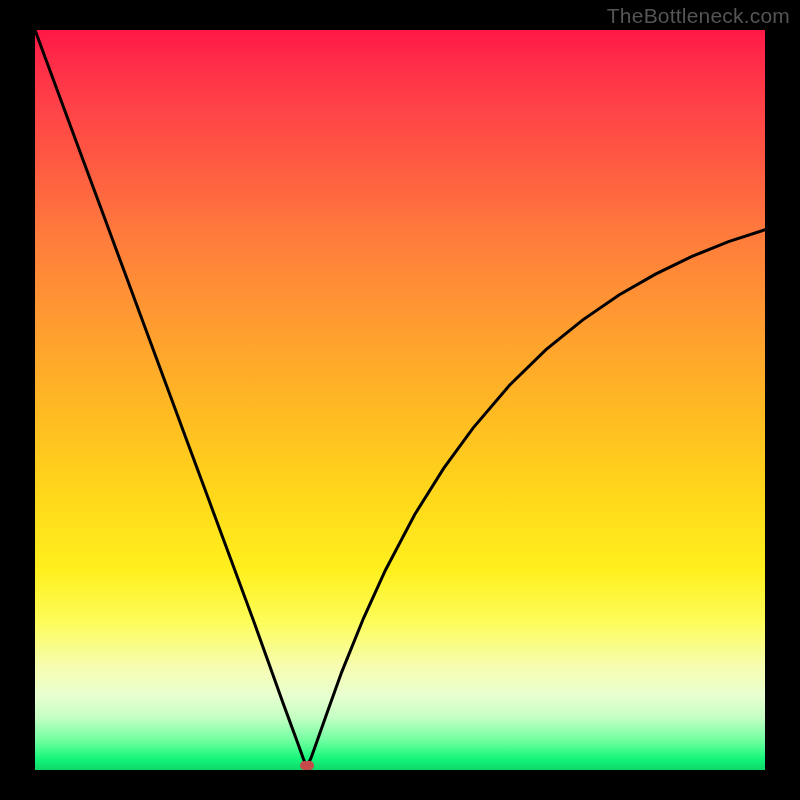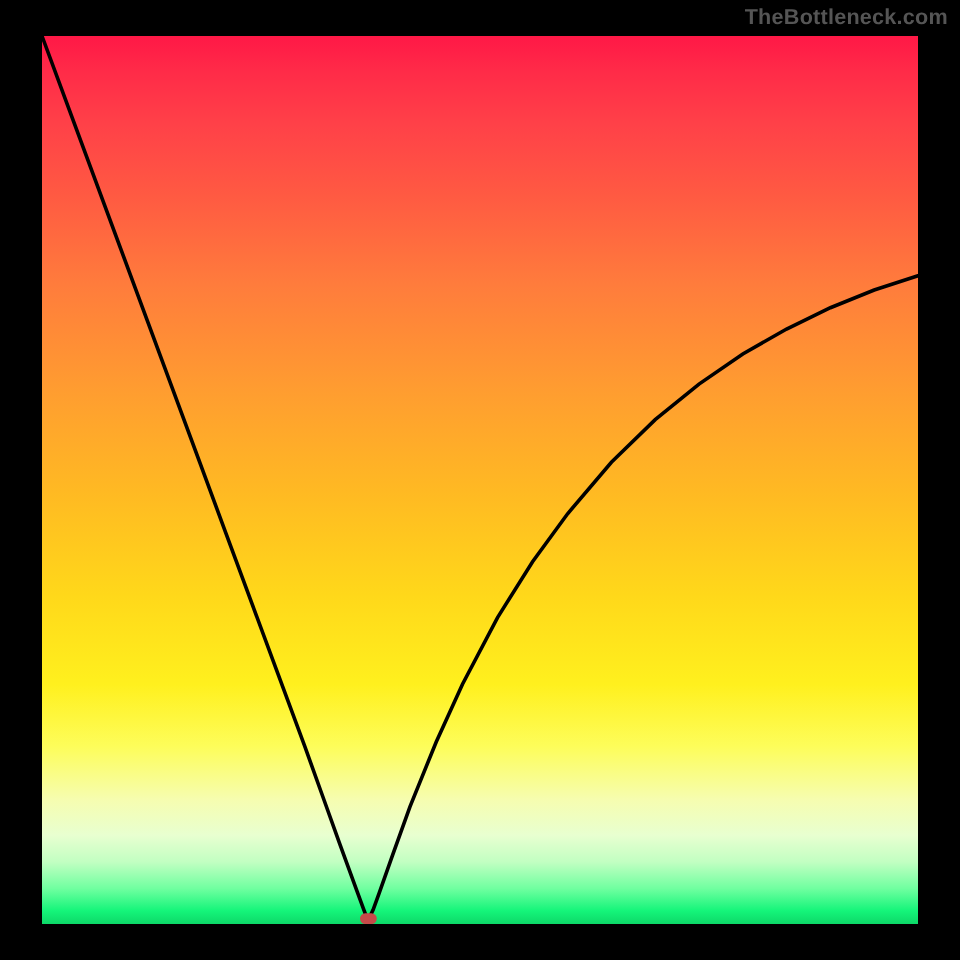--- a/index.html
+++ b/index.html
@@ -9,22 +9,22 @@
     height: 800px;
     position: relative;
     background: #000;
   }
   .watermark {
     position: absolute;
     top: 4px;
     right: 10px;
     color: #555555;
     font-family: Arial, Helvetica, sans-serif;
-    font-size: 18px;
-    font-weight: 700;
+    font-size: 21px;
+    font-weight: 400;
     z-index: 10;
     letter-spacing: 0.2px;
   }
   .plot-area {
     position: absolute;
     left: 35px;
     top: 30px;
     width: 730px;
     height: 740px;
   }

